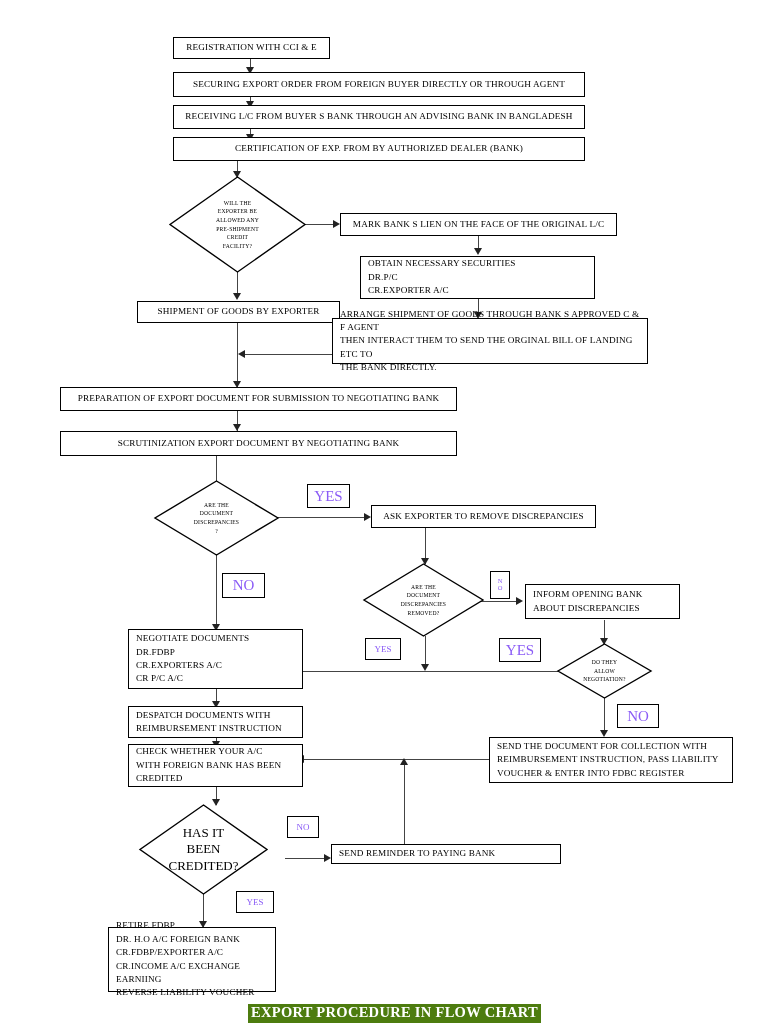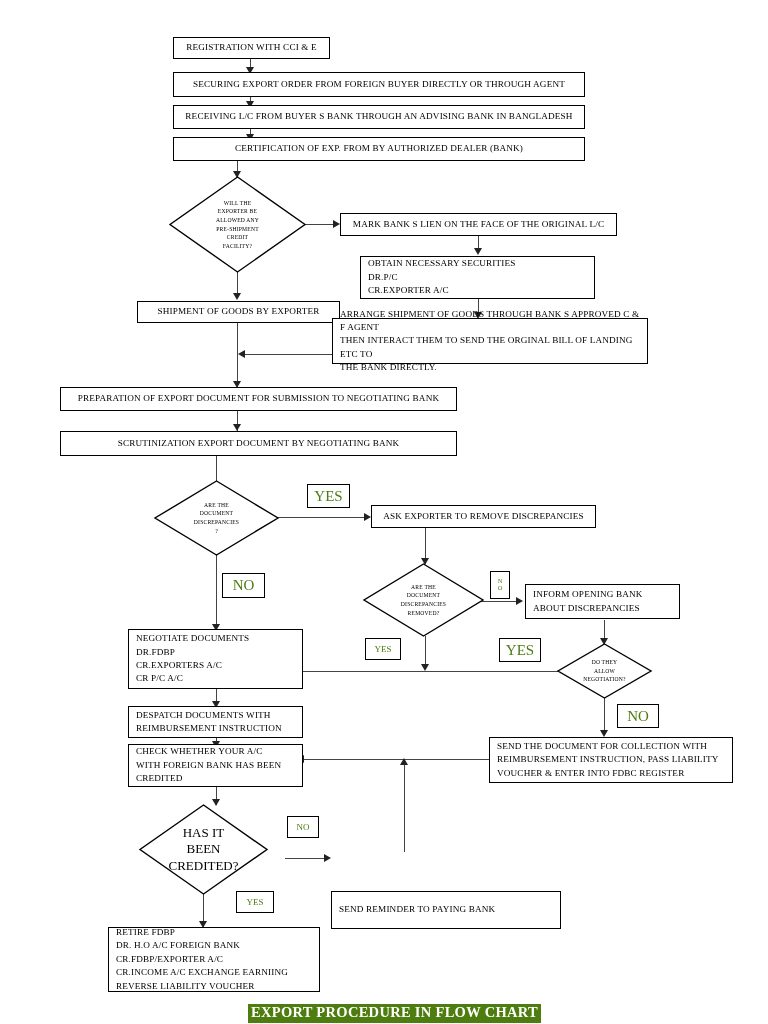--- a/index.html
+++ b/index.html
@@ -48,21 +48,21 @@
   }
   
   .label-box {
     position: absolute;
     box-sizing: border-box;
     border: 1.3px solid #000;
     background: #fff;
     display: flex;
     align-items: center;
     justify-content: center;
-    color: #4d7c0f;
+    color: #8b5cf6;
     font-family: Liberation Serif, serif;
   }
   .label-lg { font-size: 15px; }
   .label-sm { font-size: 9px; }
   .label-vert {
     font-size: 6.5px;
     line-height: 1.05;
     flex-direction: column;
     letter-spacing: 0;
   }
@@ -380,25 +380,25 @@
   </div>
 
   <div class="label-box label-sm" style="left:287px; top:800px; width:32px; height:22px;">
     <span>NO</span>
   </div>
 
   <div class="label-box label-sm" style="left:236px; top:875px; width:38px; height:22px;">
     <span>YES</span>
   </div>
 
-  <div class="box left" style="left:331px; top:875px; width:230px; height:38px;font-family:Liberation Serif, serif;">
+  <div class="box left" style="left:331px; top:828px; width:230px; height:20px;font-family:Liberation Serif, serif;">
     <span class="txt">SEND REMINDER TO PAYING BANK</span>
   </div>
 
-  <div class="box left" style="left:108px; top:911px; width:212px; height:65px;">
+  <div class="box left" style="left:108px; top:911px; width:168px; height:65px;">
     <span class="txt">RETIRE FDBP
 DR. H.O A/C FOREIGN BANK
 CR.FDBP/EXPORTER A/C
 CR.INCOME A/C EXCHANGE EARNIING
 REVERSE LIABILITY VOUCHER</span>
   </div>
 
   <div id="chart-title" style="left:248px; top:988px;">EXPORT PROCEDURE IN FLOW CHART</div>
 
 </div>

